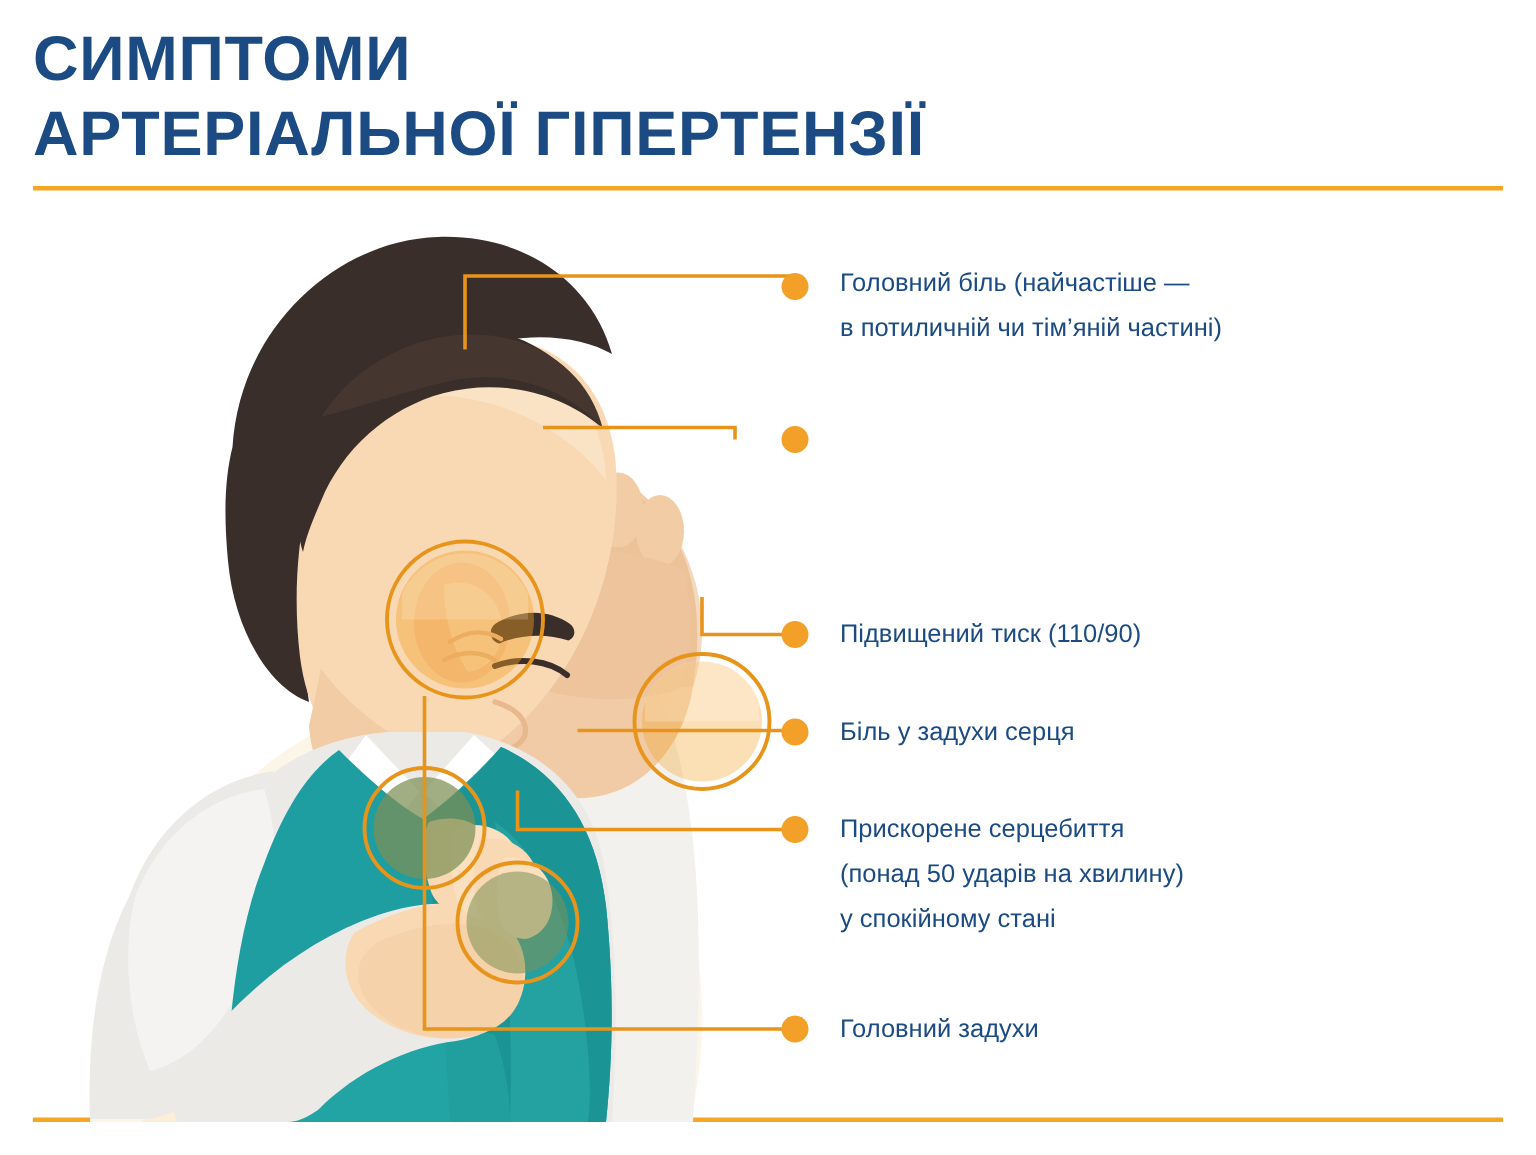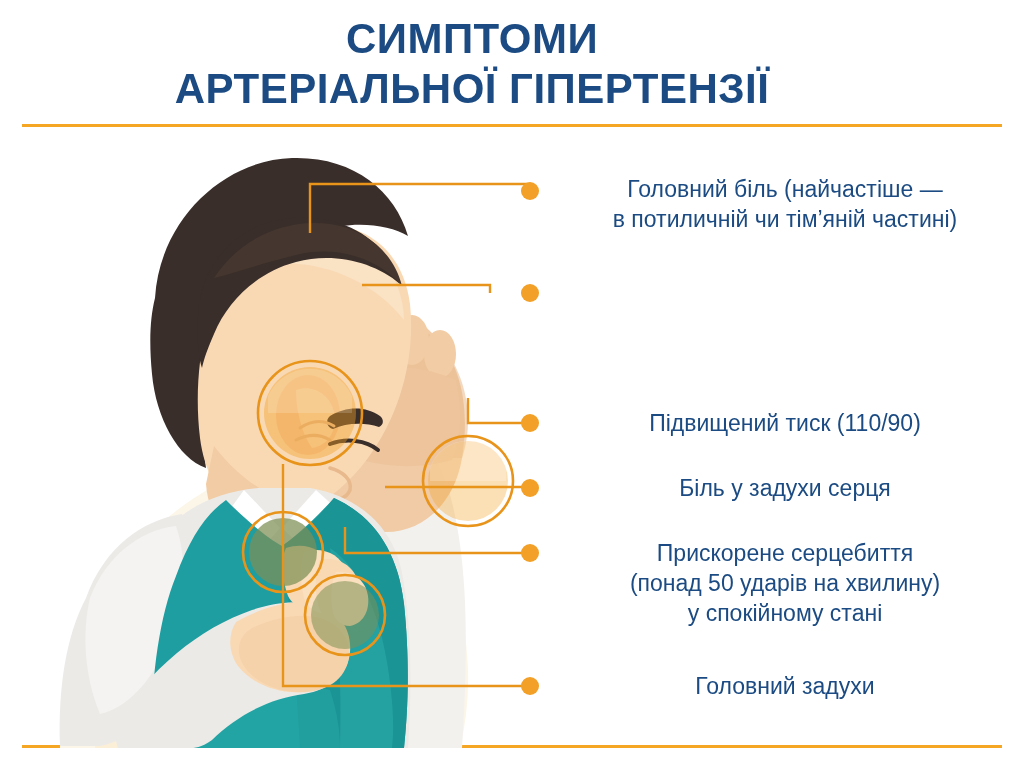--- a/index.html
+++ b/index.html
@@ -7,21 +7,20 @@
     padding: 0;
     background: #ffffff;
   }
   #page {
     position: relative;
     width: 1024px;
     height: 770px;
     background: #ffffff;
     overflow: hidden;
     font-family: "Liberation Sans", "DejaVu Sans", sans-serif;
-    text-align: center;
   }
 
   
   #title-block {
     position: absolute;
     left: 22px;
     top: 14px;
     width: 900px;
   }
   .title-line {
@@ -72,21 +71,21 @@
     width: 455px;
     height: 770px;
   }
   .symptom-item {
     position: absolute;
     left: 0;
     width: 450px;
   }
   .symptom-text {
     color: #1B4B82;
-    font-size: 23px;
+    font-size: 17px;
     line-height: 30px;
     font-family: "Liberation Sans", "DejaVu Sans", sans-serif;
     white-space: pre-line;
   }
 </style>
 </head>
 <body>
 
 <div id="page">
 

